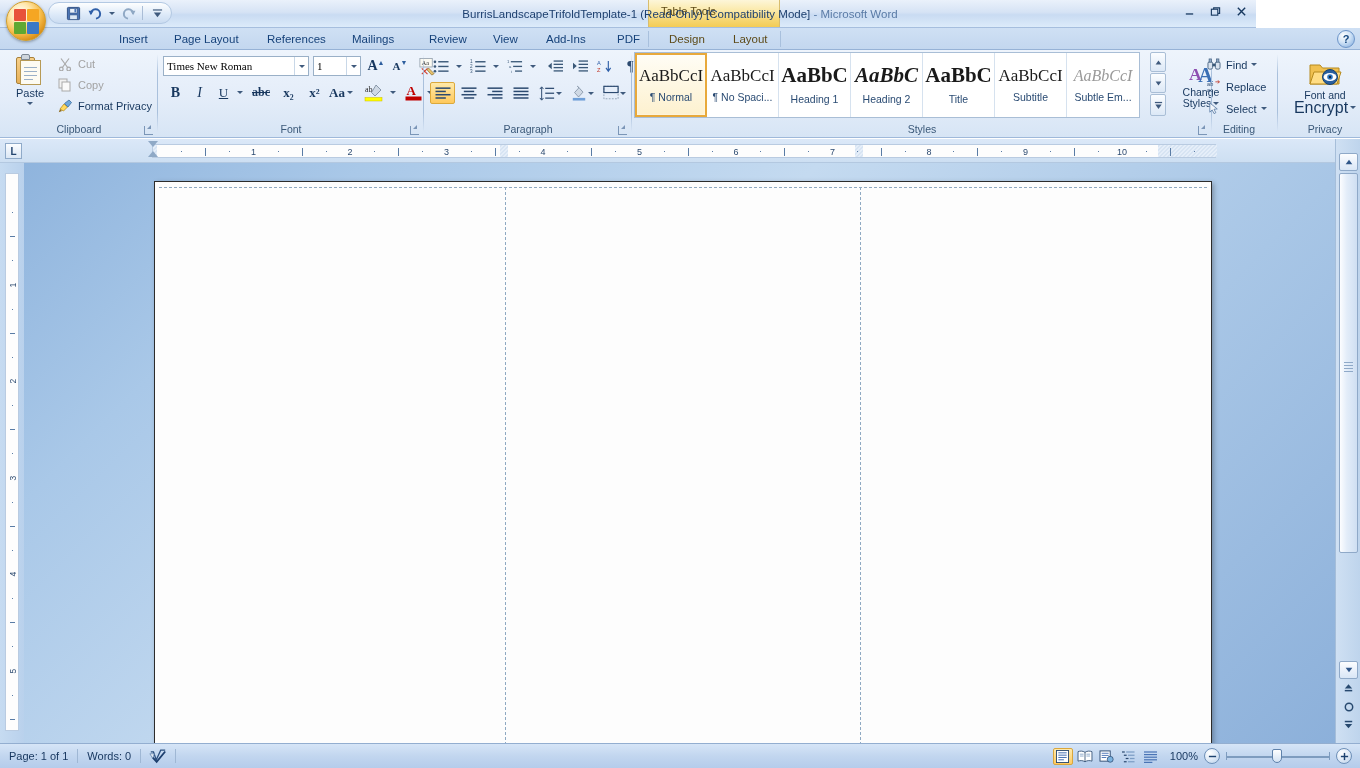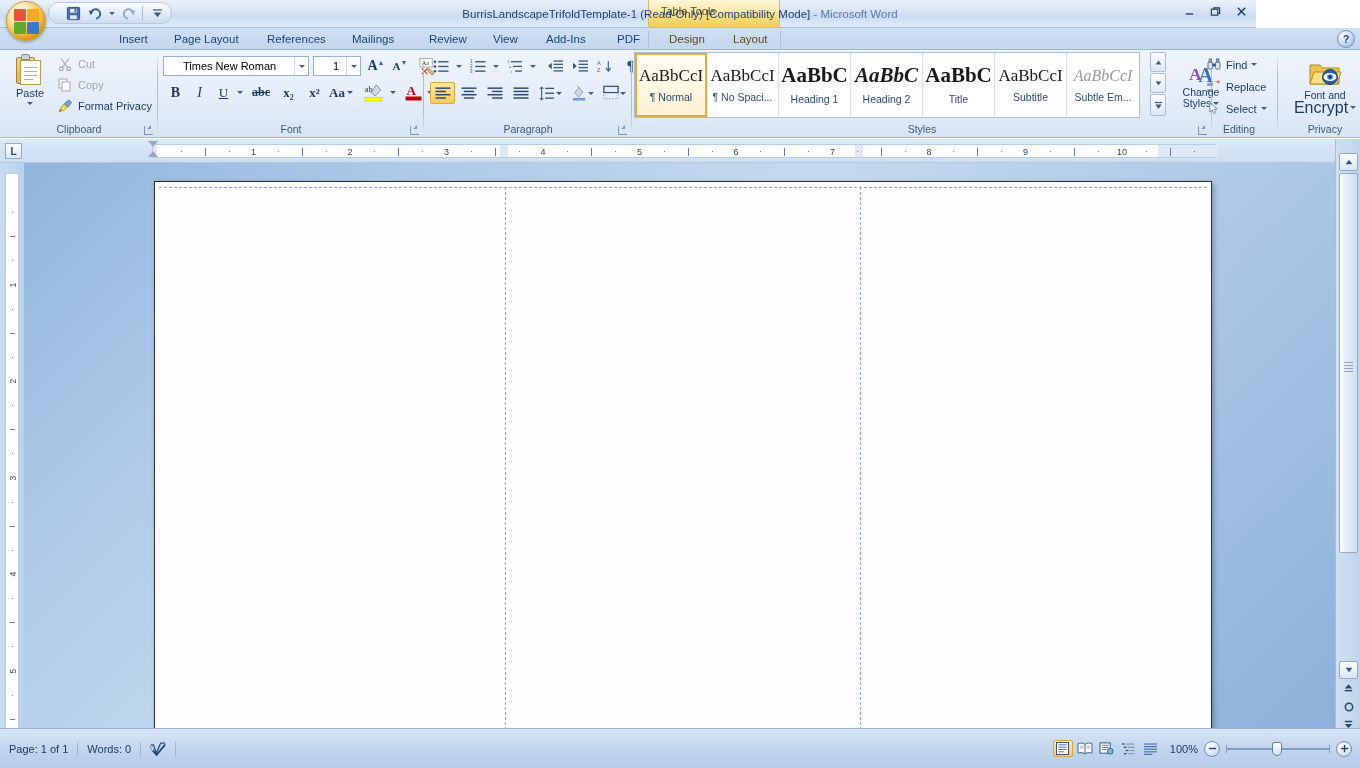--- a/index.html
+++ b/index.html
@@ -176,21 +176,21 @@
   .paste-label { font-size: 11px; color: #17375e; margin-top: 1px; }
 
   .tiny-icon { width: 16px; height: 14px; position: relative; flex: 0 0 16px; }
 
   
   .combo {
     position: absolute; background: #fff; border: 1px solid #9ab0c7;
     display: flex; align-items: center; font-size: 11px; color: #000;
     cursor: text;
   }
-  .combo .val { flex: 1; padding-left: 19px; overflow: hidden; white-space: nowrap; }
+  .combo .val { flex: 1; padding-left: 3px; overflow: hidden; white-space: nowrap; font-family: Liberation Serif, serif; }
   .combo .arrow {
     width: 14px; height: 100%; display: flex; align-items: center; justify-content: center;
     border-left: 1px solid #c9d8e8; cursor: pointer;
   }
 
   
   .styles-gal {
     position: absolute; left: 2px; top: 2px; height: 66px;
     display: flex; background: #fff; border: 1px solid #a9bed6;
   }
@@ -305,21 +305,21 @@
     color: #27496f; font-size: 9px;
   }
   .splitbar {
     position: absolute; right: 2px; top: 141px; width: 18px; height: 10px;
     background: linear-gradient(to bottom,#f3f8fd,#d4e3f4);
     border: 1px solid #9ab2cf; cursor: row-resize;
   }
 
   
   .statusbar {
-    position: absolute; left: 0; bottom: 0; width: 1360px; height: 40px;
+    position: absolute; left: 0; bottom: 0; width: 1360px; height: 25px;
     background: linear-gradient(to bottom, #d6e5f7 0%, #c2d6ef 50%, #b5cceb 100%);
     border-top: 1px solid #93aed0;
     display: flex; align-items: center;
   }
   .sb-item {
     height: 23px; display: flex; align-items: center; padding: 0 9px;
     font-size: 11px; color: #16365e; cursor: pointer; white-space: nowrap;
   }
   .sb-sep { width: 1px; height: 14px; background: #9fb7d4; }
   .view-btn {

